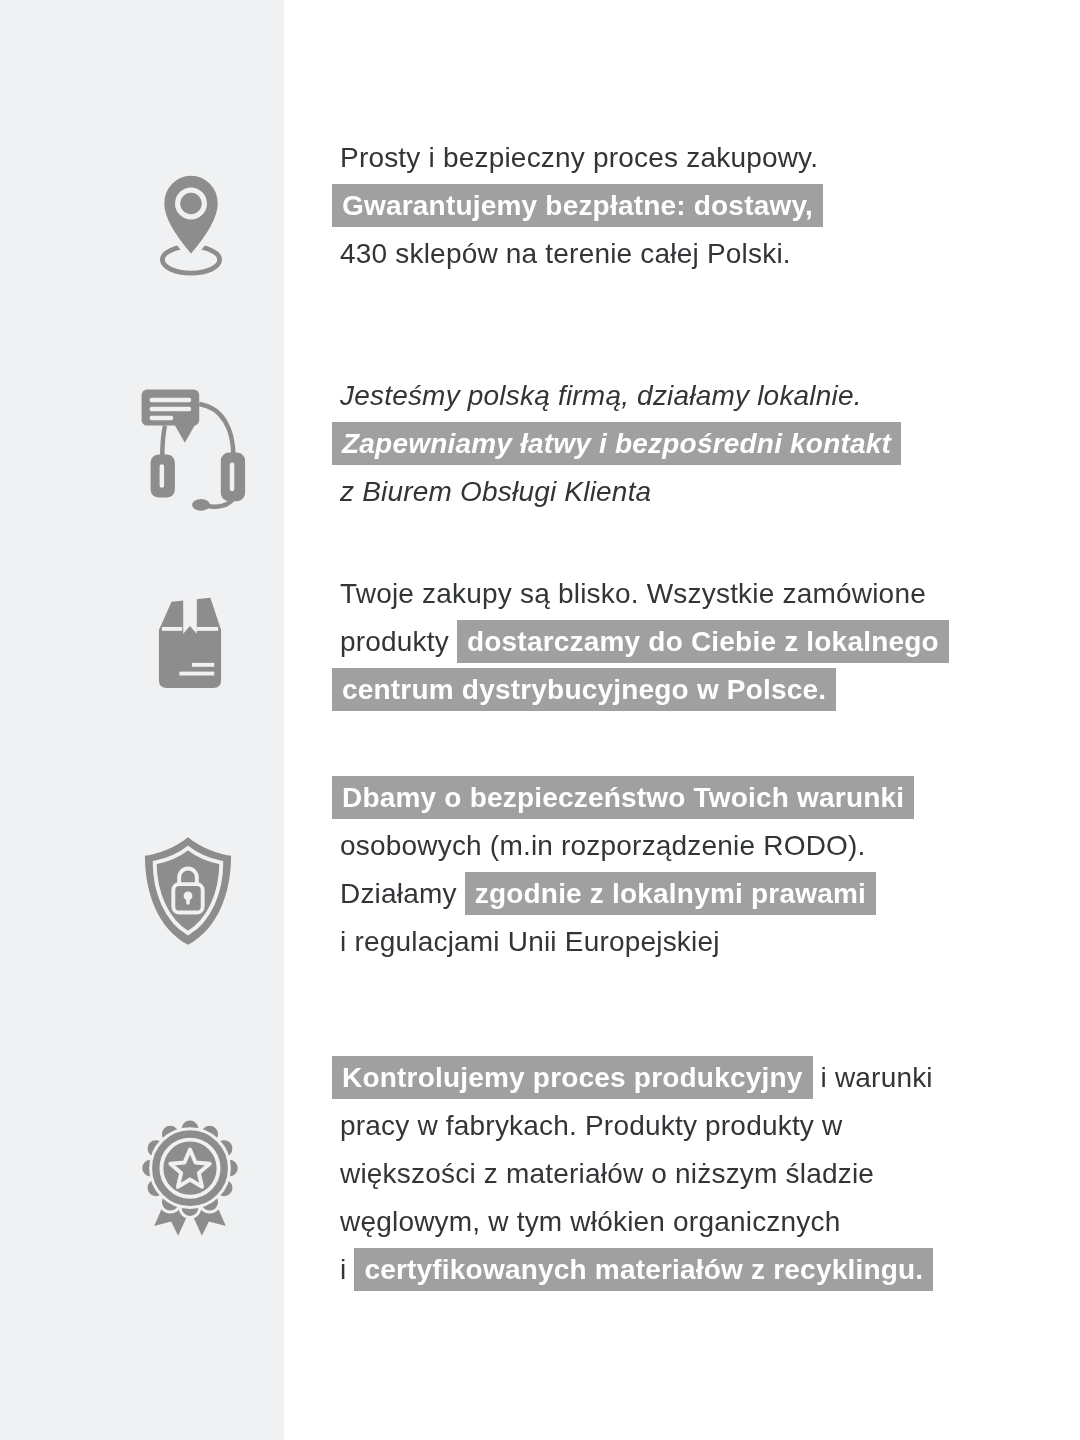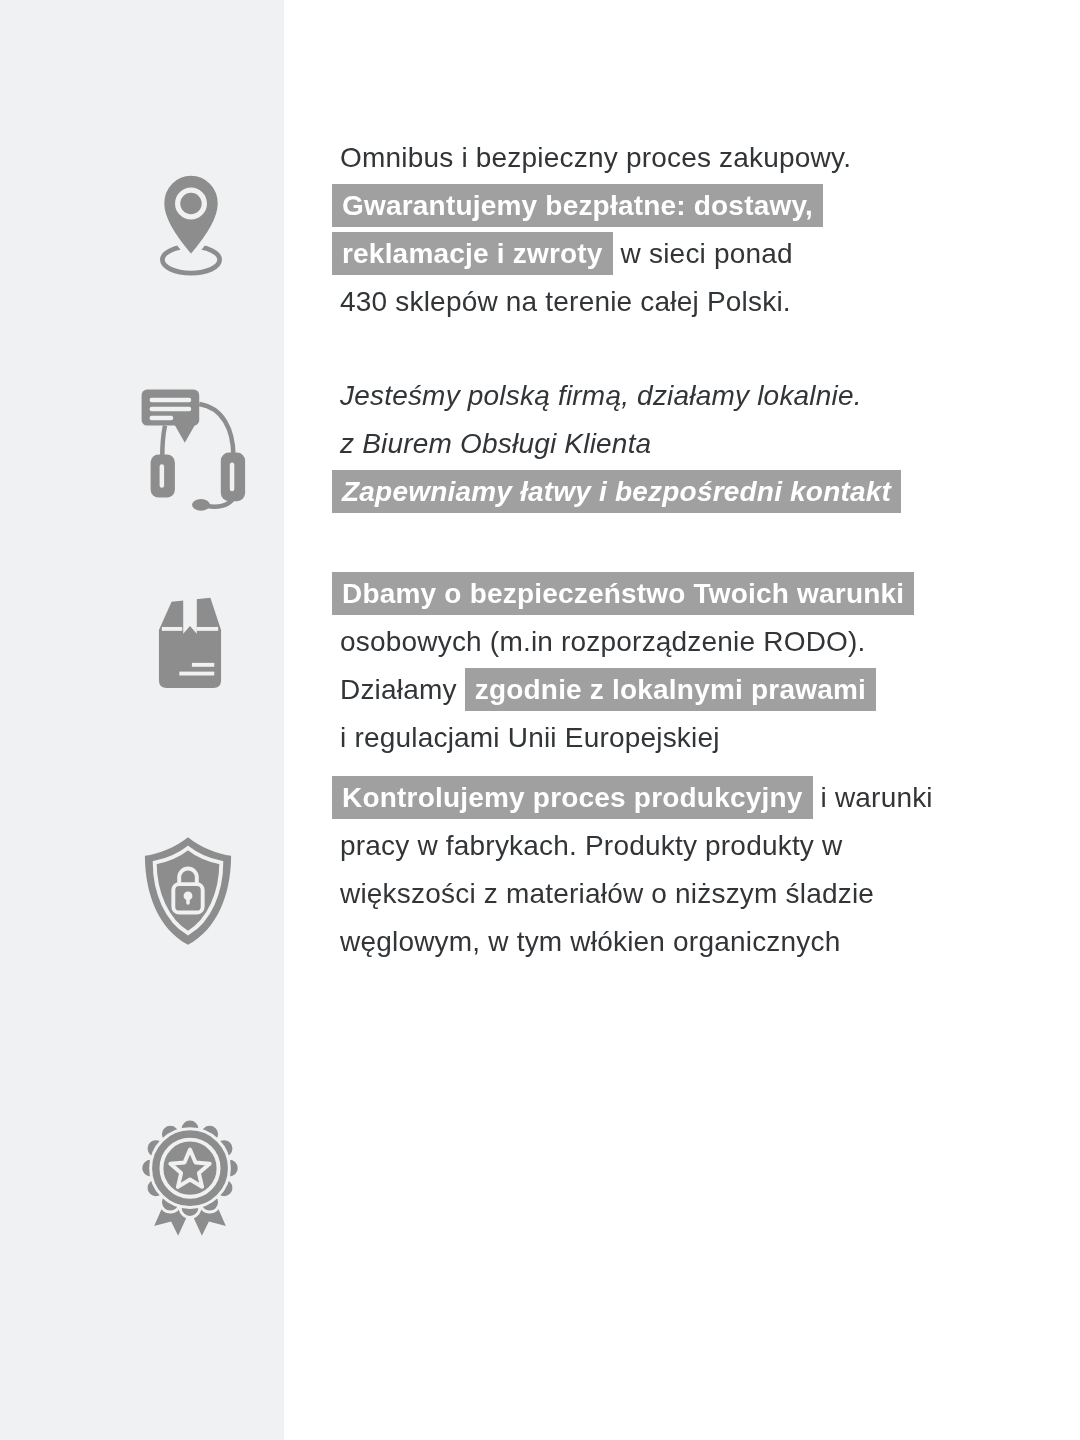--- a/index.html
+++ b/index.html
@@ -124,37 +124,42 @@
         <circle class="f-ic st-bg" stroke-width="3" cx="52" cy="52" r="40"></circle>
         <circle class="no-f st-bg" stroke-width="4" cx="52" cy="52" r="29"></circle>
         <polygon class="no-f st-bg" stroke-width="4" stroke-linejoin="round" points="52,33 57.6,46.3 72,47.5 61,56.9 64.3,71 52,63.5 39.7,71 43,56.9 32,47.5 46.4,46.3"></polygon>
       </svg>
     </div>
 
   </div>
 
   <div id="sections">
       <div class="section">
-        <div class="line"><span class="plain">Omnibus i bezpieczny proces zakupowy.</span></div>
+        <div class="line"><span class="plain">Prosty i bezpieczny proces zakupowy.</span></div>
         <div class="line"><span class="hl">Gwarantujemy bezpłatne: dostawy,</span></div>
-        <div class="line"><span class="hl">reklamacje i zwroty</span><span class="plain"> w sieci ponad</span></div>
         <div class="line"><span class="plain">430 sklepów na terenie całej Polski.</span></div>
       </div>
       <div class="section">
         <div class="line"><span class="plain">Jesteśmy polską firmą, działamy lokalnie.</span></div>
+        <div class="line"><span class="hl">Zapewniamy łatwy i bezpośredni kontakt</span></div>
         <div class="line"><span class="plain">z Biurem Obsługi Klienta</span></div>
-        <div class="line"><span class="hl">Zapewniamy łatwy i bezpośredni kontakt</span></div>
+      </div>
+      <div class="section">
+        <div class="line"><span class="plain">Twoje zakupy są blisko. Wszystkie zamówione</span></div>
+        <div class="line"><span class="plain">produkty </span><span class="hl">dostarczamy do Ciebie z lokalnego</span></div>
+        <div class="line"><span class="hl">centrum dystrybucyjnego w Polsce.</span></div>
       </div>
       <div class="section">
         <div class="line"><span class="hl">Dbamy o bezpieczeństwo Twoich warunki</span></div>
         <div class="line"><span class="plain">osobowych (m.in rozporządzenie RODO).</span></div>
         <div class="line"><span class="plain">Działamy </span><span class="hl">zgodnie z lokalnymi prawami</span></div>
         <div class="line"><span class="plain">i regulacjami Unii Europejskiej</span></div>
       </div>
       <div class="section">
         <div class="line"><span class="hl">Kontrolujemy proces produkcyjny</span><span class="plain"> i warunki</span></div>
         <div class="line"><span class="plain">pracy w fabrykach. Produkty produkty w</span></div>
         <div class="line"><span class="plain">większości z materiałów o niższym śladzie</span></div>
         <div class="line"><span class="plain">węglowym, w tym włókien organicznych</span></div>
+        <div class="line"><span class="plain">i </span><span class="hl">certyfikowanych materiałów z recyklingu.</span></div>
       </div>
     </div>
 
 </div>
 
 </body></html>

